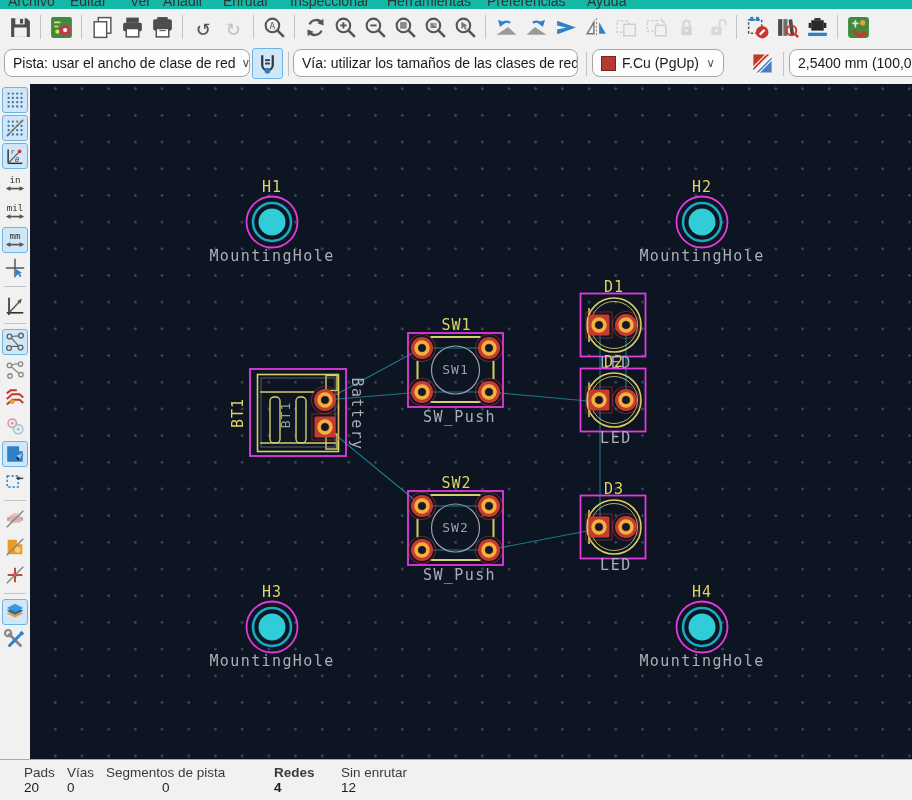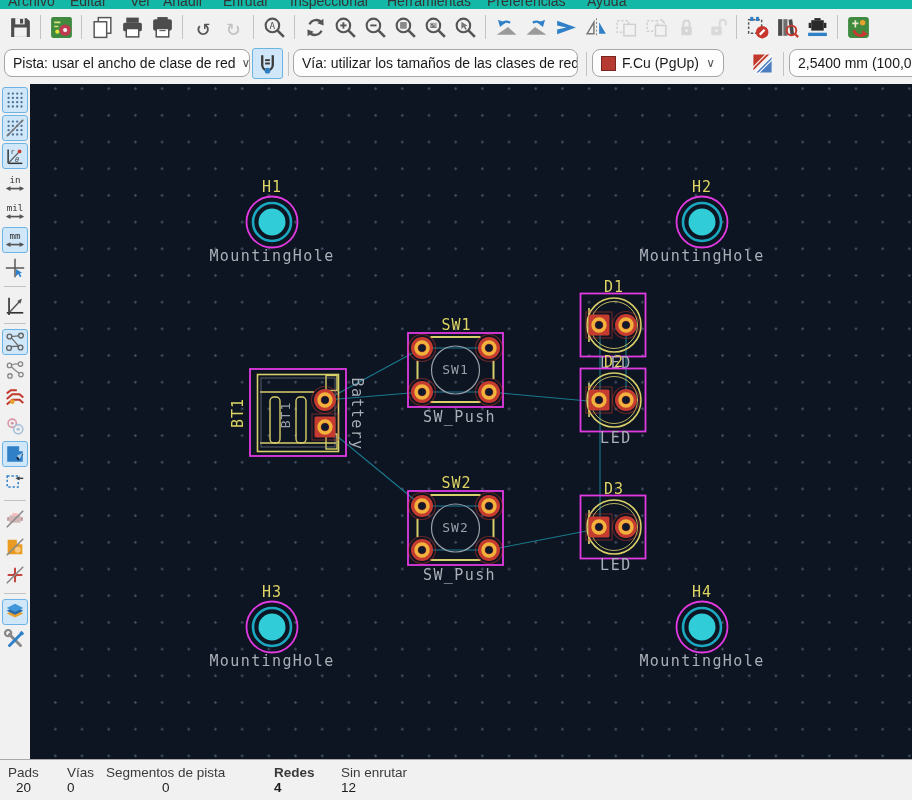--- a/index.html
+++ b/index.html
@@ -637,21 +637,21 @@
         <rect x="314.5" y="416.5" width="21" height="21" rx="1.5" fill="#c53b30"></rect>
         <circle cx="325" cy="427" r="6" fill="none" stroke="#f2b33d" stroke-width="3.4"></circle>
         <circle cx="325" cy="427" r="3.8" fill="#101a2b"></circle>
         <text x="243" y="413" fill="#ddd463" font-size="15" text-anchor="middle" letter-spacing="1" transform="rotate(-90 243 413)">BT1</text>
         <text x="352" y="414" fill="#aab0b8" font-size="15" text-anchor="middle" letter-spacing="1.4" transform="rotate(90 352 414)">Battery</text>
       </g>
     </svg>
 </div>
 
 <div class="statusbar" id="statusbar">
-    <div class="sfield" style="left: 8px; text-align: center;">
+    <div class="sfield" style="left: 24px;">
       <div class="lab">Pads</div>
       <div class="val">20</div>
     </div>
     <div class="sfield" style="left: 67px;">
       <div class="lab">Vías</div>
       <div class="val">0</div>
     </div>
     <div class="sfield" style="left: 106px; text-align: center;">
       <div class="lab">Segmentos de pista</div>
       <div class="val">0</div>

